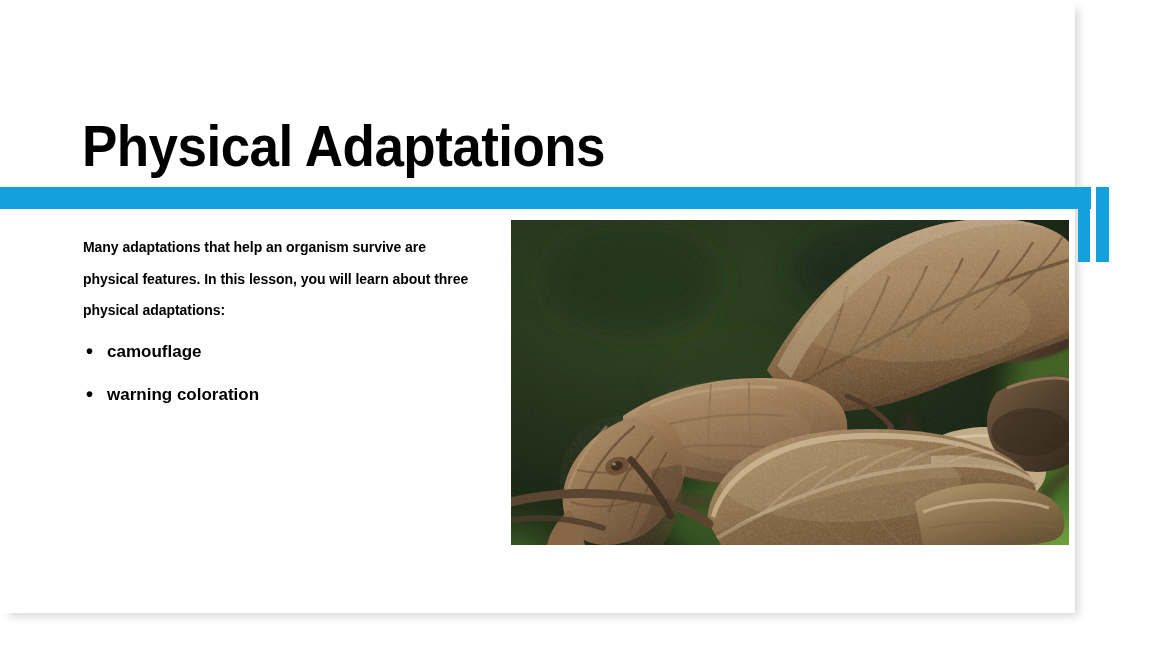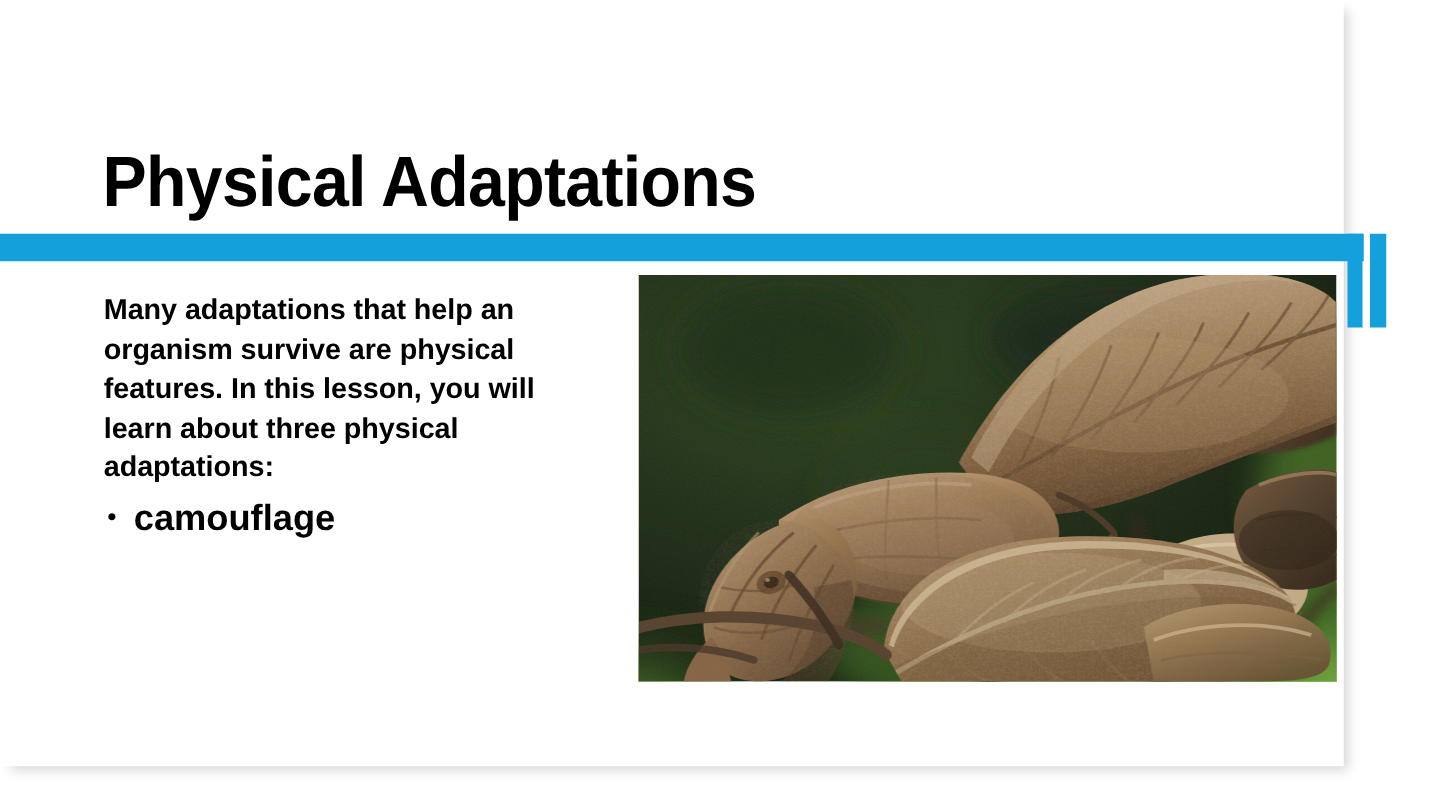--- a/index.html
+++ b/index.html
@@ -80,36 +80,36 @@
   }
 
   
   .body-block {
     position: absolute;
     left: 83px;
     top: 232px;
     width: 400px;
   }
   .body-paragraph {
-    font-size: 23px;
+    font-size: 14px;
     font-weight: 700;
     line-height: 31.5px;
     color: #000000;
     letter-spacing: -0.05px;
     margin: 0;
   }
   .bullet-list {
     list-style: none;
     margin: 14px 0 0 0;
     padding: 0;
   }
   .bullet-item {
     position: relative;
     padding-left: 24px;
-    font-size: 29px;
+    font-size: 17px;
     font-weight: 700;
     line-height: 22px;
     color: #000000;
     margin-bottom: 21px;
   }
   .bullet-item::before {
     content: "\2022";
     position: absolute;
     left: 3px;
     top: -1px;
@@ -149,20 +149,23 @@
     <div class="accent-tick one"></div>
     <div class="accent-notch"></div>
     <div class="accent-tick two"></div>
 
     <div class="body-block">
       <p class="body-paragraph">Many adaptations that help an organism survive are physical features. In this lesson, you will learn about three physical adaptations:</p>
 
       <ul class="bullet-list">
         <li class="bullet-item">
           <span>camouflage</span>
+        </li>
+        <li class="bullet-item">
+          <span>warning coloration</span>
         </li>
       </ul>
     </div>
 
     <div class="photo-frame">
       <svg class="photo-canvas" viewBox="0 0 558 325" preserveAspectRatio="xMidYMid slice">
         <defs>
           <radialGradient id="bgA" cx="28%" cy="22%" r="78%">
             <stop offset="0%" stop-color="#334a22"></stop>
             <stop offset="45%" stop-color="#24331a"></stop>

